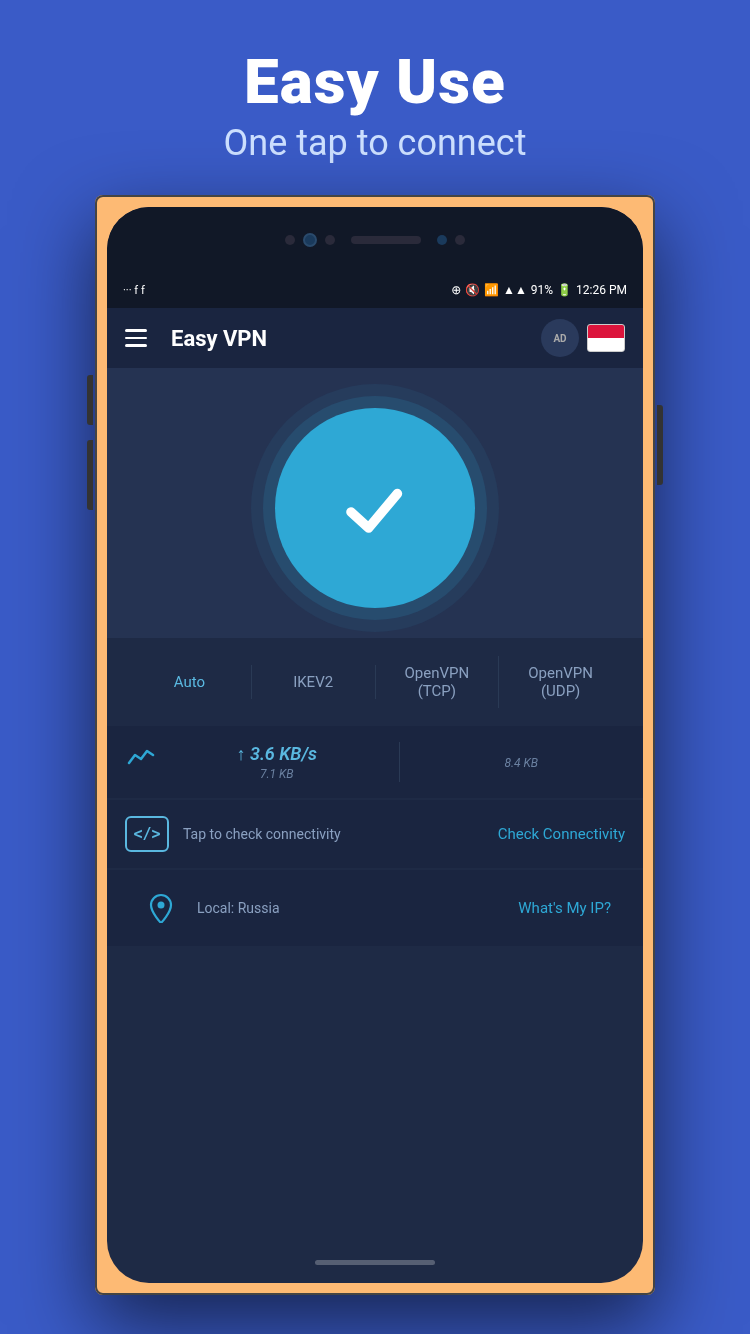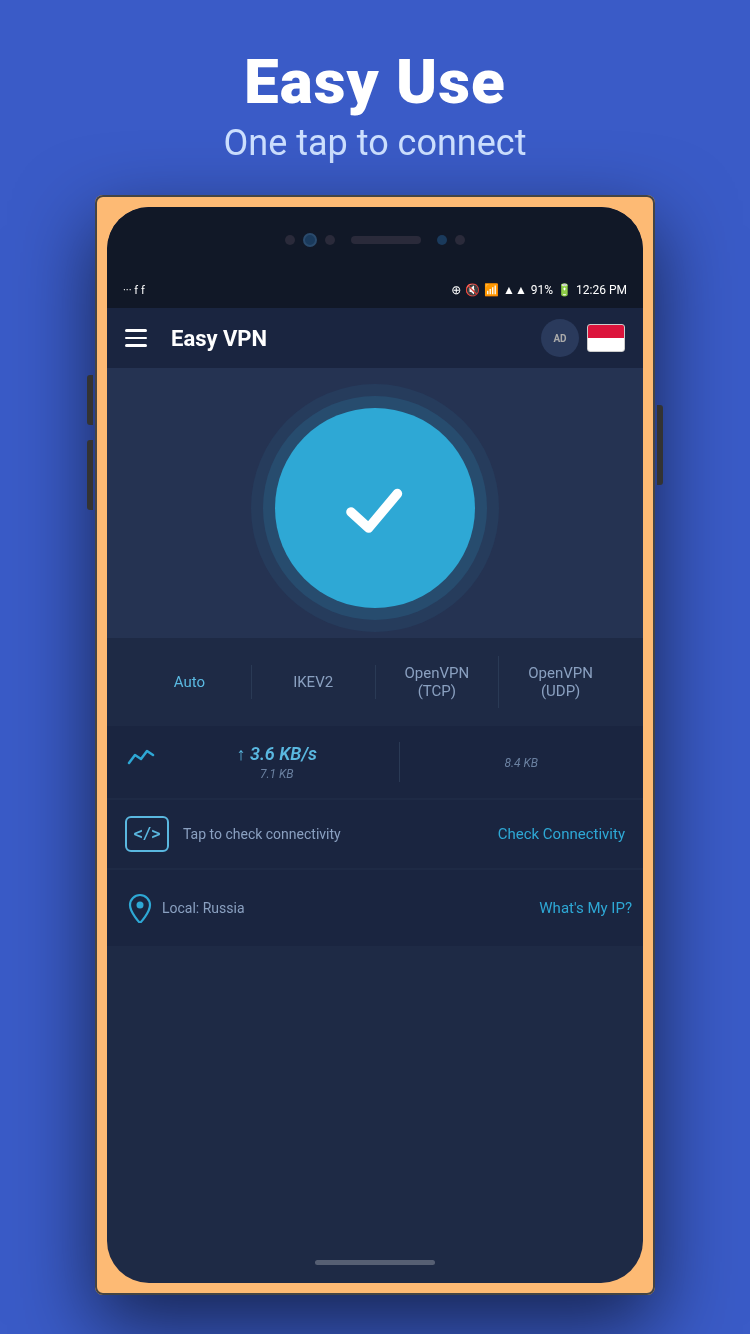--- a/index.html
+++ b/index.html
@@ -327,22 +327,23 @@
       font-weight: 400;
       color: #2ea8d5;
       cursor: pointer;
     }
 
     
     .ip-row {
       background: #1a2540;
       display: flex;
       align-items: center;
-      padding: 16px 11px;
+      padding: 16px 32px;
       margin: 2px 0;
+      gap: 14px;
     }
     .location-icon {
       width: 44px;
       height: 44px;
       display: flex;
       align-items: center;
       justify-content: center;
       color: #5ab8e0;
       font-size: 22px;
       flex-shrink: 0;

